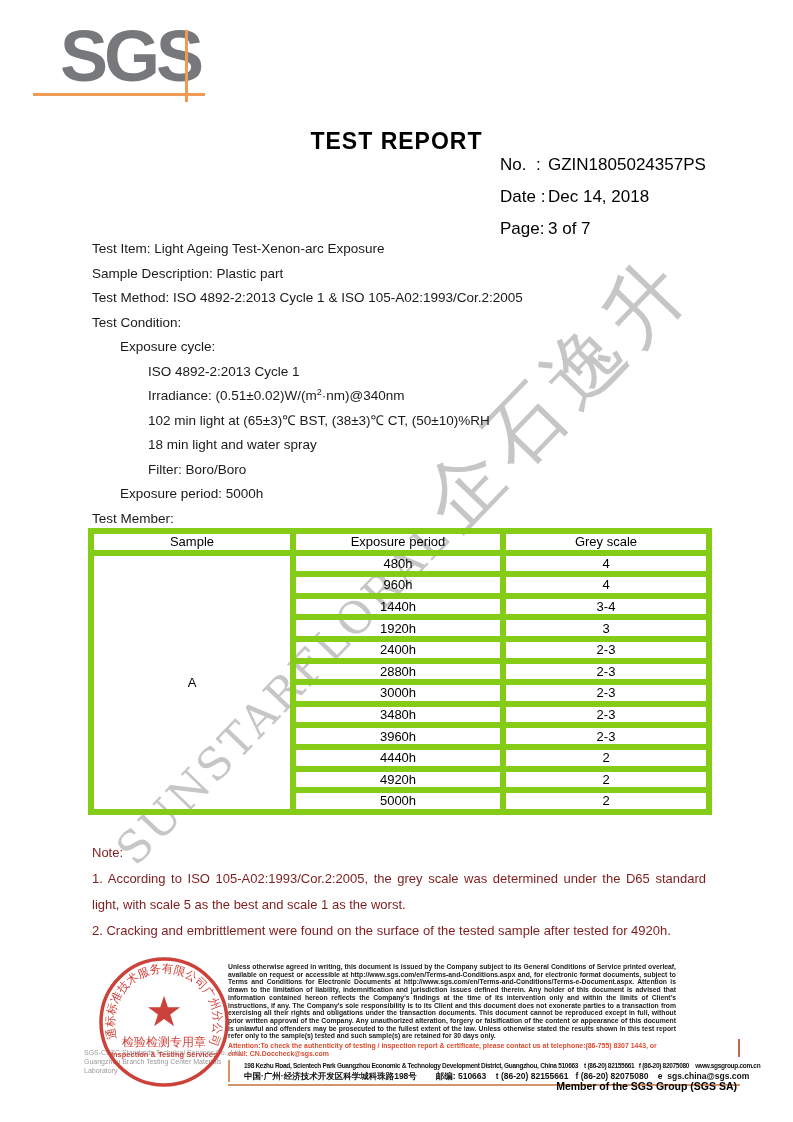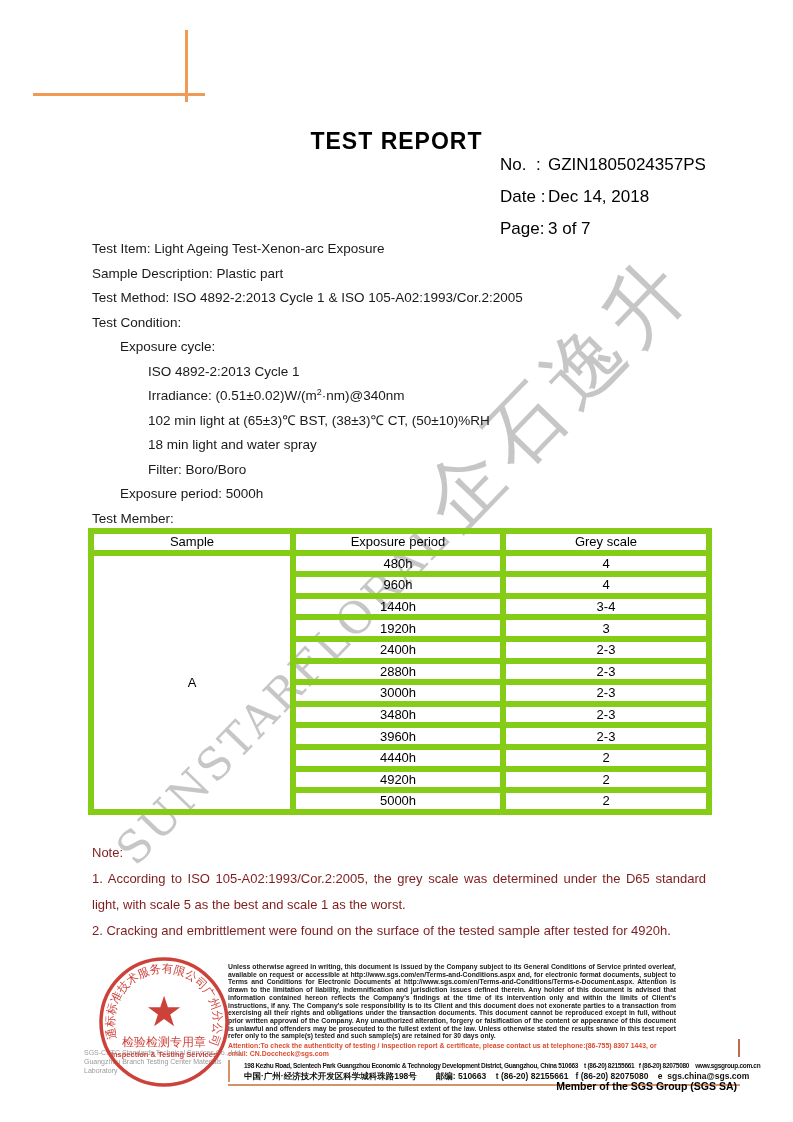--- a/index.html
+++ b/index.html
@@ -77,20 +77,21 @@
 </head>
 <body>
 
 <div class="page">
 
   <div class="watermark">
     <span class="wm-latin">SUNSTARFLORAL</span>
     <span class="wm-cjk">企石逸升</span>
   </div>
 
+  <div class="logo-text">SGS</div>
   <div class="logo-hline"></div>
   <div class="logo-vline"></div>
 
   <div class="title">TEST REPORT</div>
 
   <div class="meta">
     <div class="meta-row">
       <span class="meta-label">No.  :</span>
       <span class="meta-value">GZIN1805024357PS</span>
     </div>

